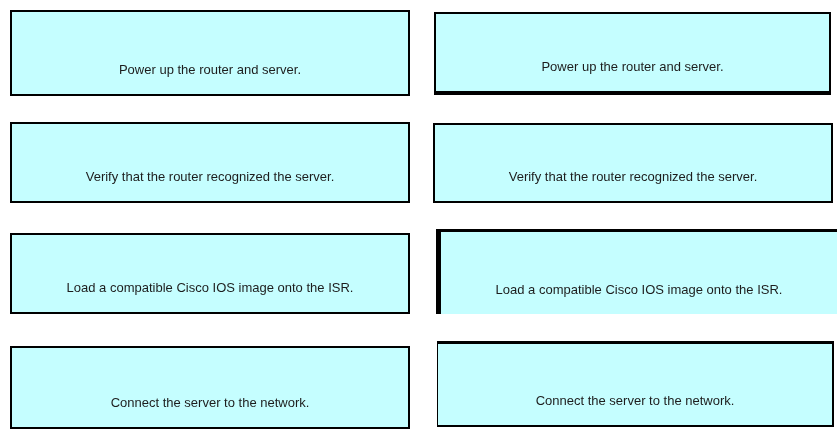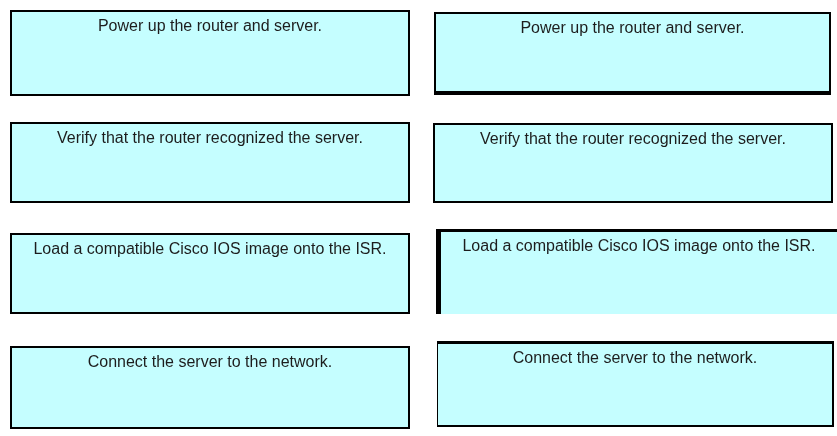--- a/index.html
+++ b/index.html
@@ -14,28 +14,28 @@
     background: #ffffff;
     overflow: hidden;
     font-family: "Liberation Sans", sans-serif;
   }
   .card {
     position: absolute;
     box-sizing: border-box;
     background: #c5feff;
     border: 2px solid #000000;
     display: flex;
-    align-items: flex-start;
+    align-items: flex-end;
     justify-content: center;
     text-align: center;
-    font-size: 16px;
+    font-size: 13px;
     line-height: 1.25;
     color: #1d1d1d;
     cursor: move;
-    padding: 4px 10px;
+    padding: 16px 10px;
   }
   
   .l1 { left: 10px;  top: 10px;  width: 400px; height: 86px; }
   .l2 { left: 10px;  top: 122px; width: 400px; height: 81px; }
   .l3 { left: 10px;  top: 233px; width: 400px; height: 81px; }
   .l4 { left: 10px;  top: 346px; width: 400px; height: 83px; }
   
   .r1 { left: 434px; top: 12px;  width: 397px; height: 83px; border-bottom-width: 4px; }
   .r2 { left: 433px; top: 123px; width: 400px; height: 80px; }
   .r3 { left: 436px; top: 229px; width: 401px; height: 85px;

